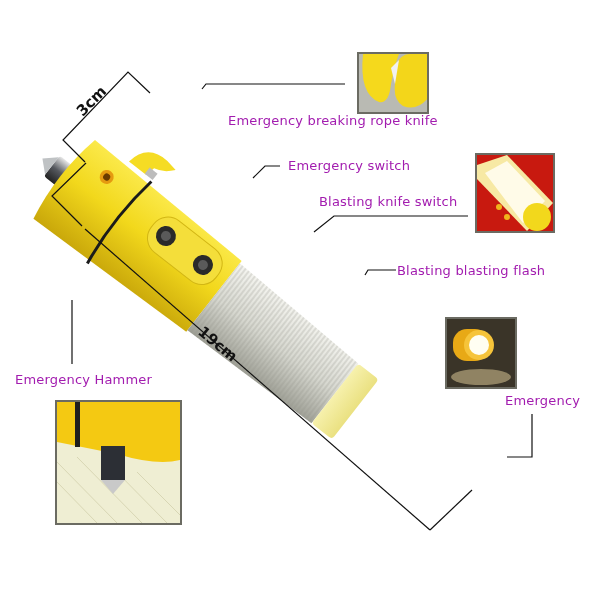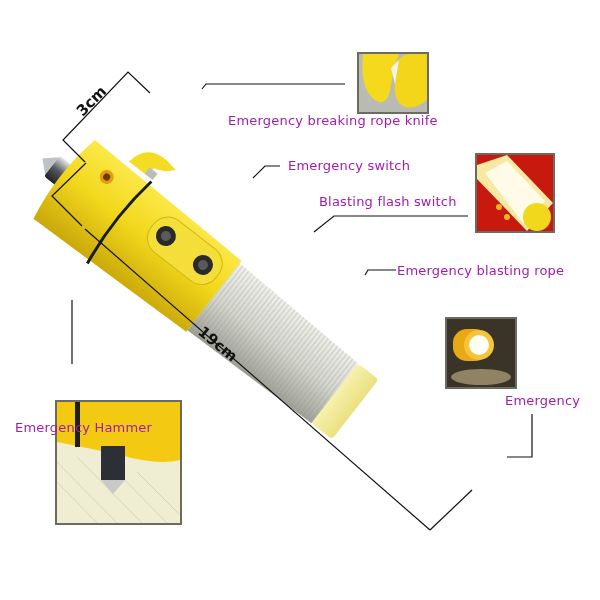--- a/index.html
+++ b/index.html
@@ -133,19 +133,19 @@
     </g>
     <path d="M0,0 L123,0 L123,58 Q100,64 60,52 L0,40 Z" fill="#f4c912"></path>
     <rect x="18" y="0" width="5" height="45" fill="#1e1e1e"></rect>
     <rect x="44" y="44" width="24" height="34" fill="#2c2f35"></rect>
     <polygon points="44,78 68,78 56,92" fill="#c9c9c9"></polygon>
   </svg>
 </div>
 
 <div class="label" style="left:228px;top:113px;">Emergency breaking rope knife</div>
 <div class="label" style="left:288px;top:158px;">Emergency switch</div>
-<div class="label" style="left:319px;top:194px;">Blasting flash switch</div>
-<div class="label" style="left:397px;top:263px;">Emergency blasting rope</div>
+<div class="label" style="left:319px;top:194px;">Blasting knife switch</div>
+<div class="label" style="left:397px;top:263px;">Blasting blasting flash</div>
 <div class="label" style="left:505px;top:393px;">Emergency</div>
-<div class="label" style="left:15px;top:372px;margin-top:48px;">Emergency Hammer</div>
+<div class="label" style="left:15px;top:372px;">Emergency Hammer</div>
 
 <div class="dim" style="left:74px;top:92px;transform:rotate(-45deg);">3cm</div>
 <div class="dim" style="left:195px;top:335px;transform:rotate(40deg);">19cm</div>
 
 </body></html>

